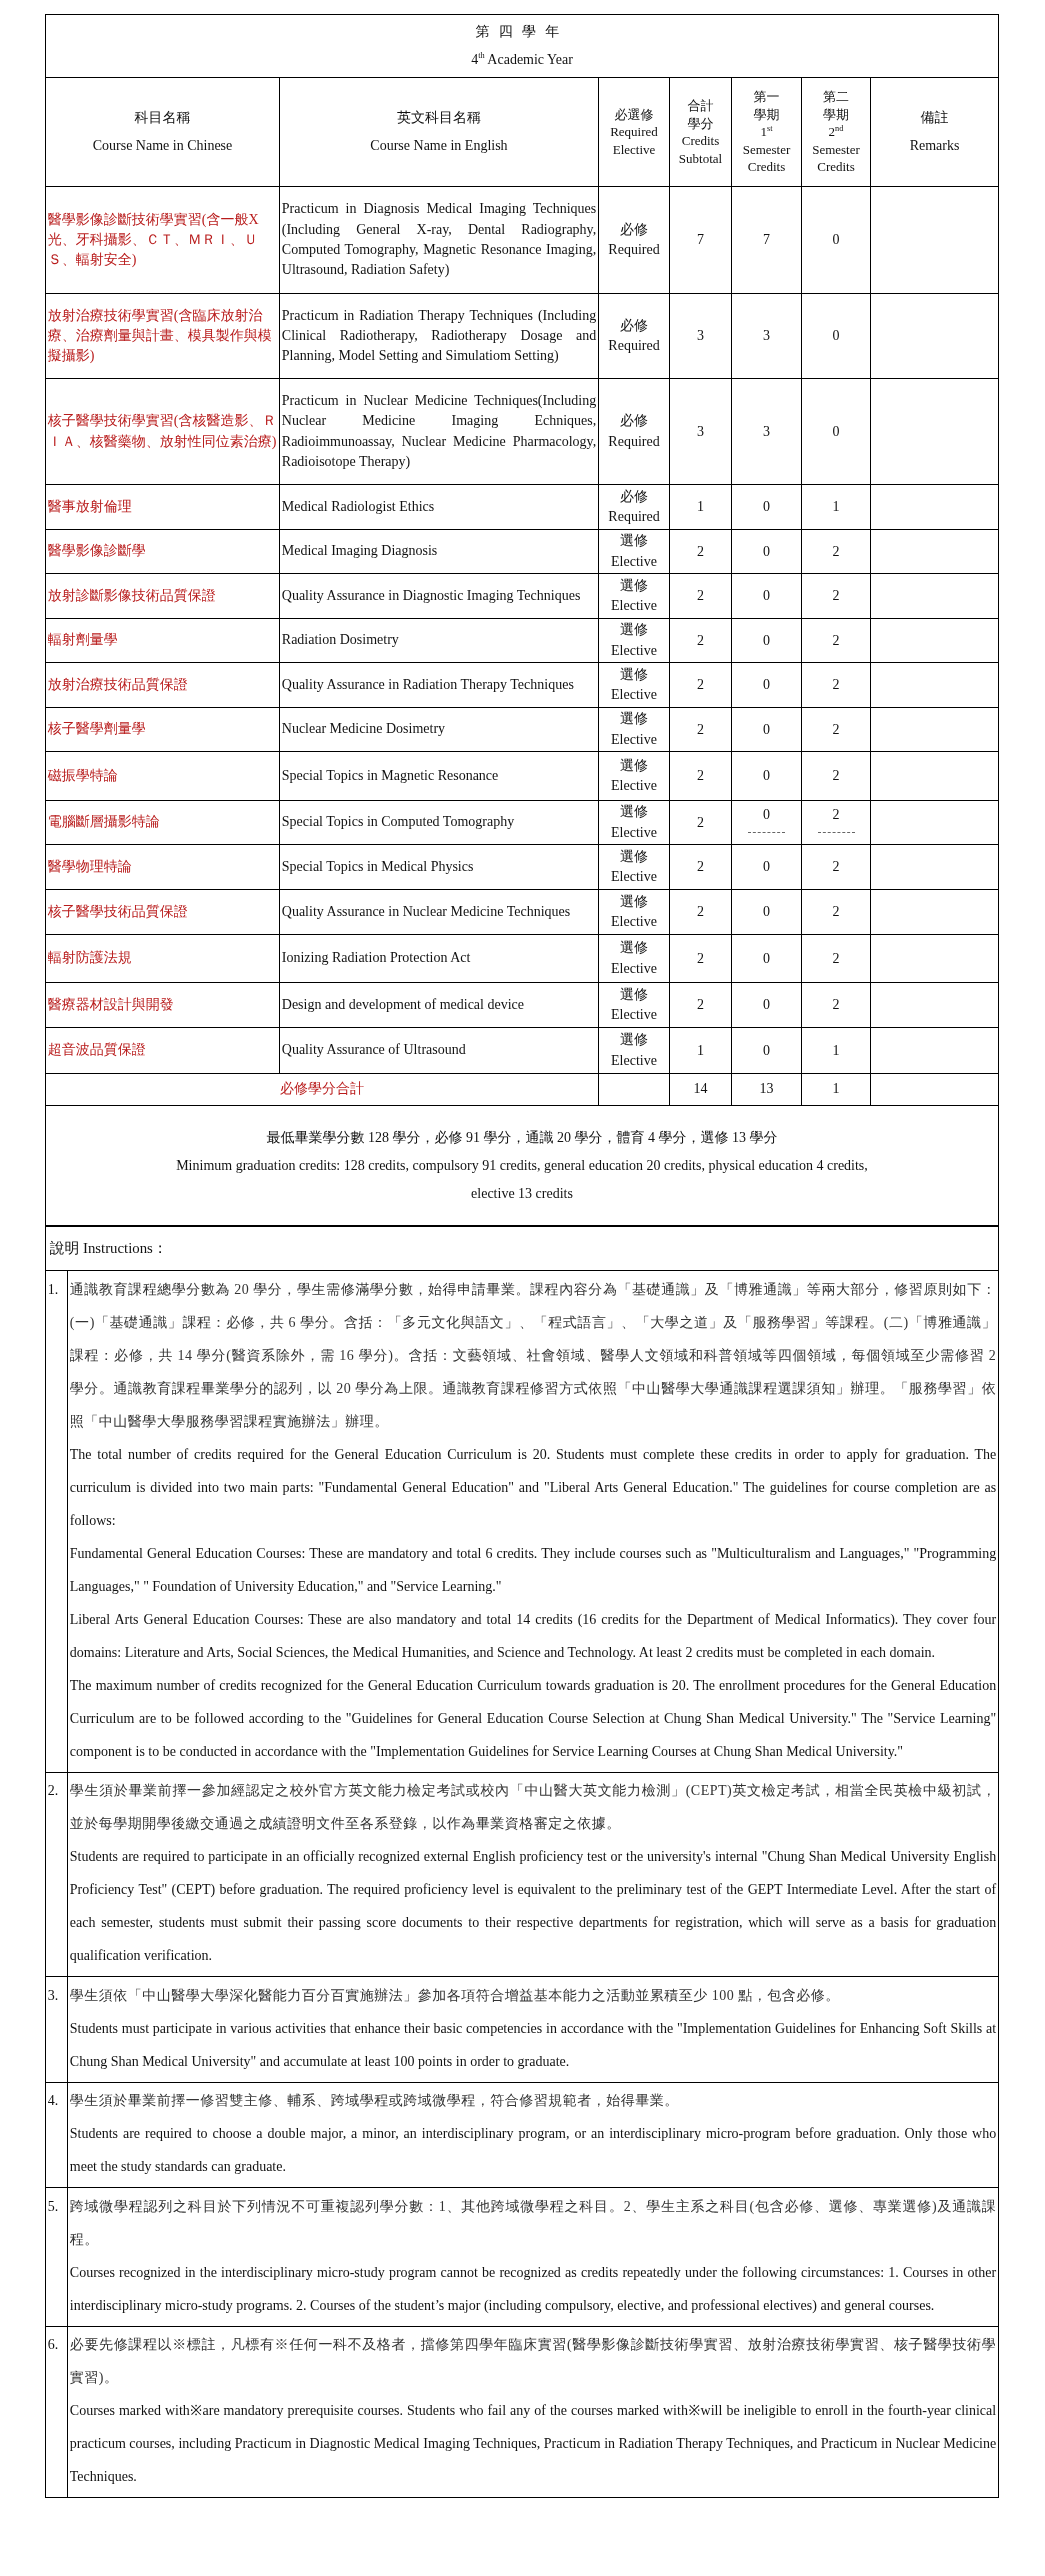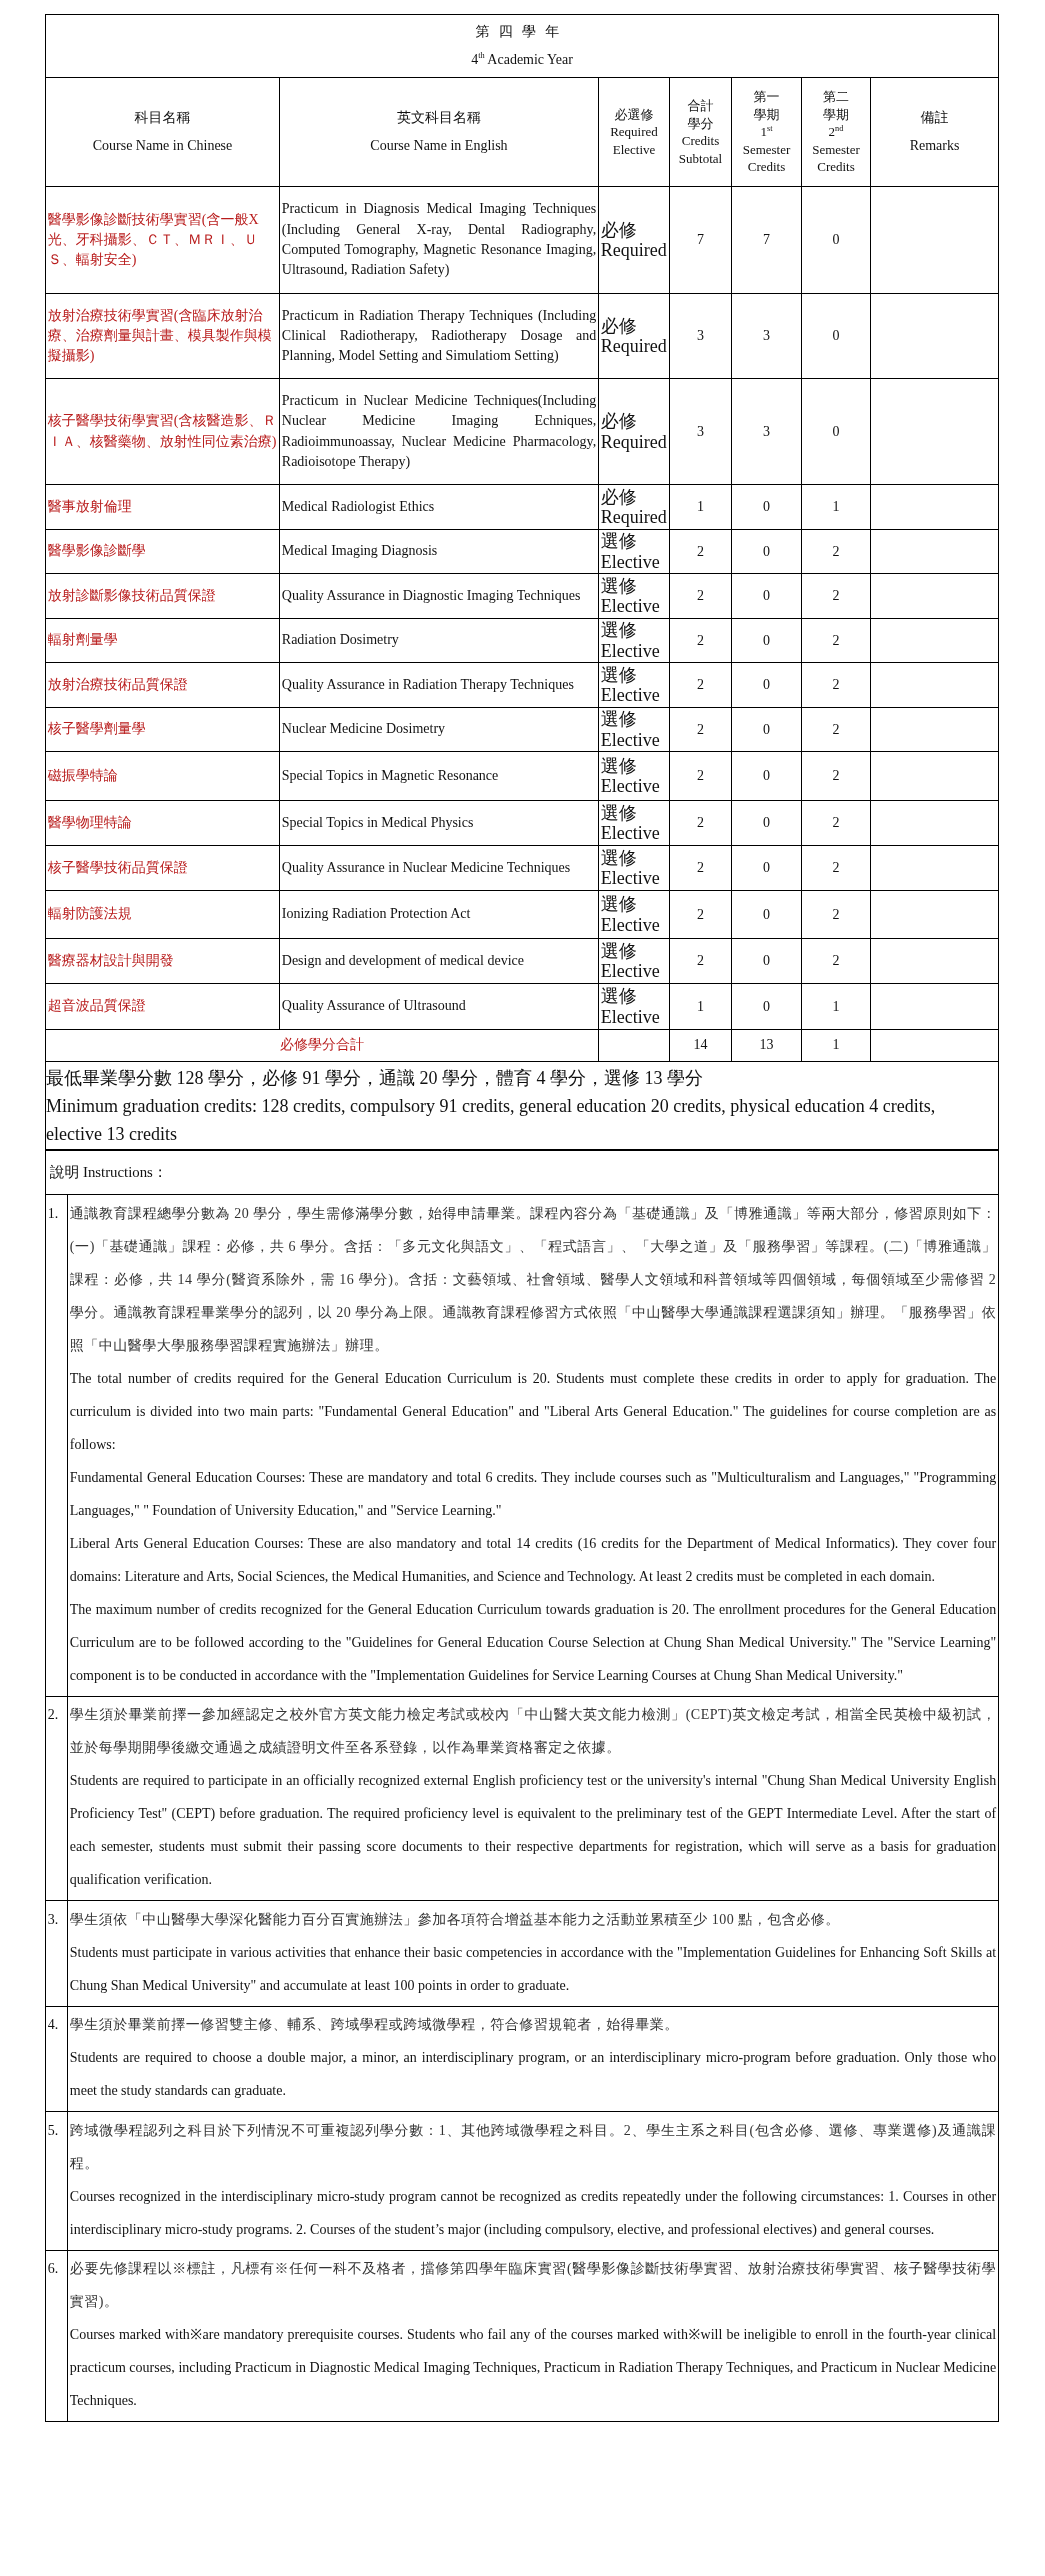--- a/index.html
+++ b/index.html
@@ -6,25 +6,25 @@
   body { width: 1045px; height: 2576px; position: relative; font-family: "Liberation Serif", "DejaVu Serif", serif; color: #111; }
   .page { position: absolute; left: 45px; top: 14px; width: 976px; border-radius: 20px; }
   table { border-collapse: collapse; width: 954px; table-layout: fixed; }
   td, th { border: 1.4px solid #000; padding: 0 1.8px; font-weight: normal; vertical-align: middle; }
   .title-row td { height: 62px; text-align: center; font-size: 14px; line-height: 28px; }
   .title-zh { letter-spacing: 9.2px; }
   .hdr th { height: 108px; text-align: center; font-size: 14px; line-height: 20.3px; }
   .hdr .small { font-size: 13px; line-height: 17.5px; }
   .zh { font-size: 14px; line-height: 20.3px; color: #b91c1c; }
   .en { font-size: 14px; line-height: 20.3px; text-align: justify; }
-  .type { text-align: left; font-size: 18px; line-height: 20.3px; }
+  .type { text-align: center; font-size: 14px; line-height: 20.3px; }
   .num { text-align: center; font-size: 14px; }
   .dashed-under { border-bottom: 0.9px dashed #666; display: inline-block; width: 37px; height: 0; position: relative; top: -1.8px; }
   .total-row td { height: 30.5px; }
-  .summary td { text-align: left; font-size: 18px; line-height: 28px; padding: 2px 0; }
+  .summary td { text-align: center; font-size: 14px; line-height: 28px; padding: 18px 0; }
   .instr-head td { height: 44px; font-size: 14.8px; padding-left: 3.7px; }
   .ins td { vertical-align: top; font-size: 14px; line-height: 33px; padding-top: 1.8px; padding-bottom: 3.7px; }
   .ins .n { width: 22px; text-align: left; padding-left: 1.8px; }
   .ins .body p { margin: 0; text-align: justify; }
   .ins .body .zhp { color: #333; letter-spacing: 0.5px; }
   .sup { font-size: 8.3px; vertical-align: super; line-height: 0; }
 </style>
 </head>
 <body>
 
@@ -239,20 +239,32 @@
           </td>
           <td class="num">2</td>
           <td class="num">
             <div>0</div>
           </td>
           <td class="num">
             <div>2</div>
           </td>
           <td class=""></td>
         </tr>
+        <tr style="height: 44px;">
+          <td class="zh">電腦斷層攝影特論</td>
+          <td class="en">Special Topics in Computed Tomography</td>
+          <td class="type">
+            <div>選修</div>
+            <div>Elective</div>
+          </td>
+          <td class="num">2</td>
+          <td class="num"><div>0</div><span class="dashed-under"></span></td>
+          <td class="num"><div>2</div><span class="dashed-under"></span></td>
+          <td class=""></td>
+        </tr>
         <tr style="height: 45px;">
           <td class="zh">醫學物理特論</td>
           <td class="en">Special Topics in Medical Physics</td>
           <td class="type">
             <div>選修</div>
             <div>Elective</div>
           </td>
           <td class="num">2</td>
           <td class="num">
             <div>0</div>

